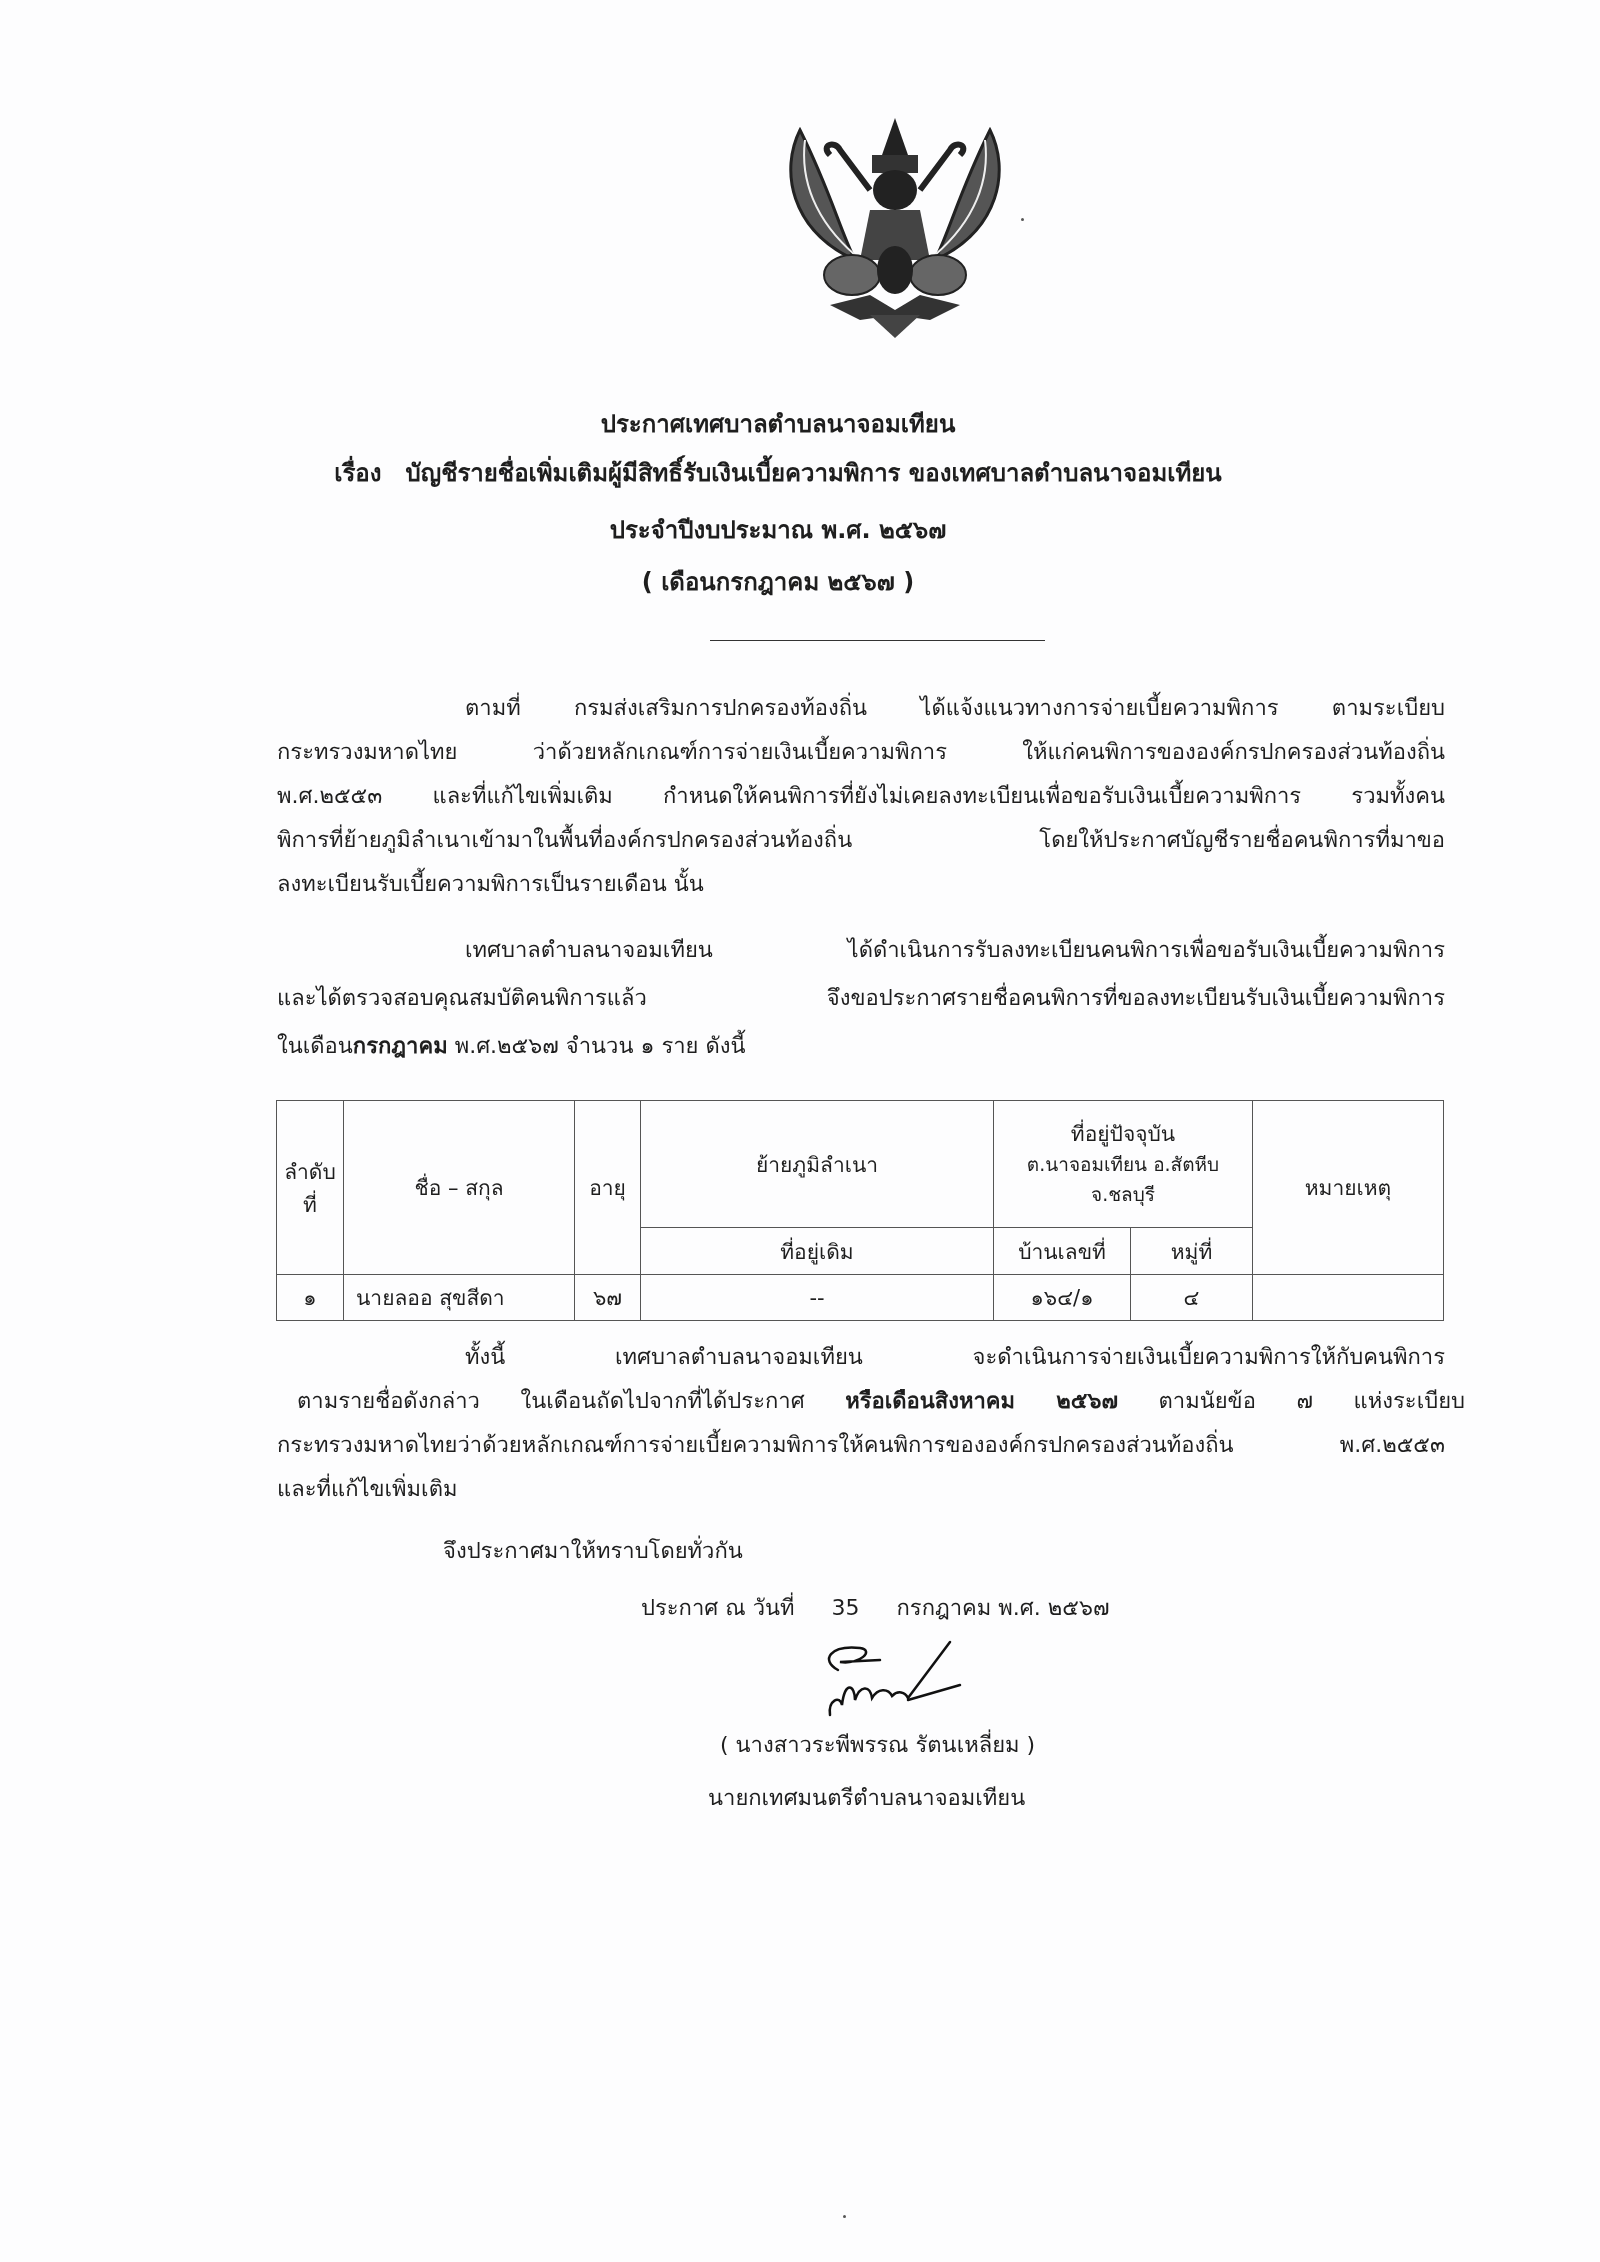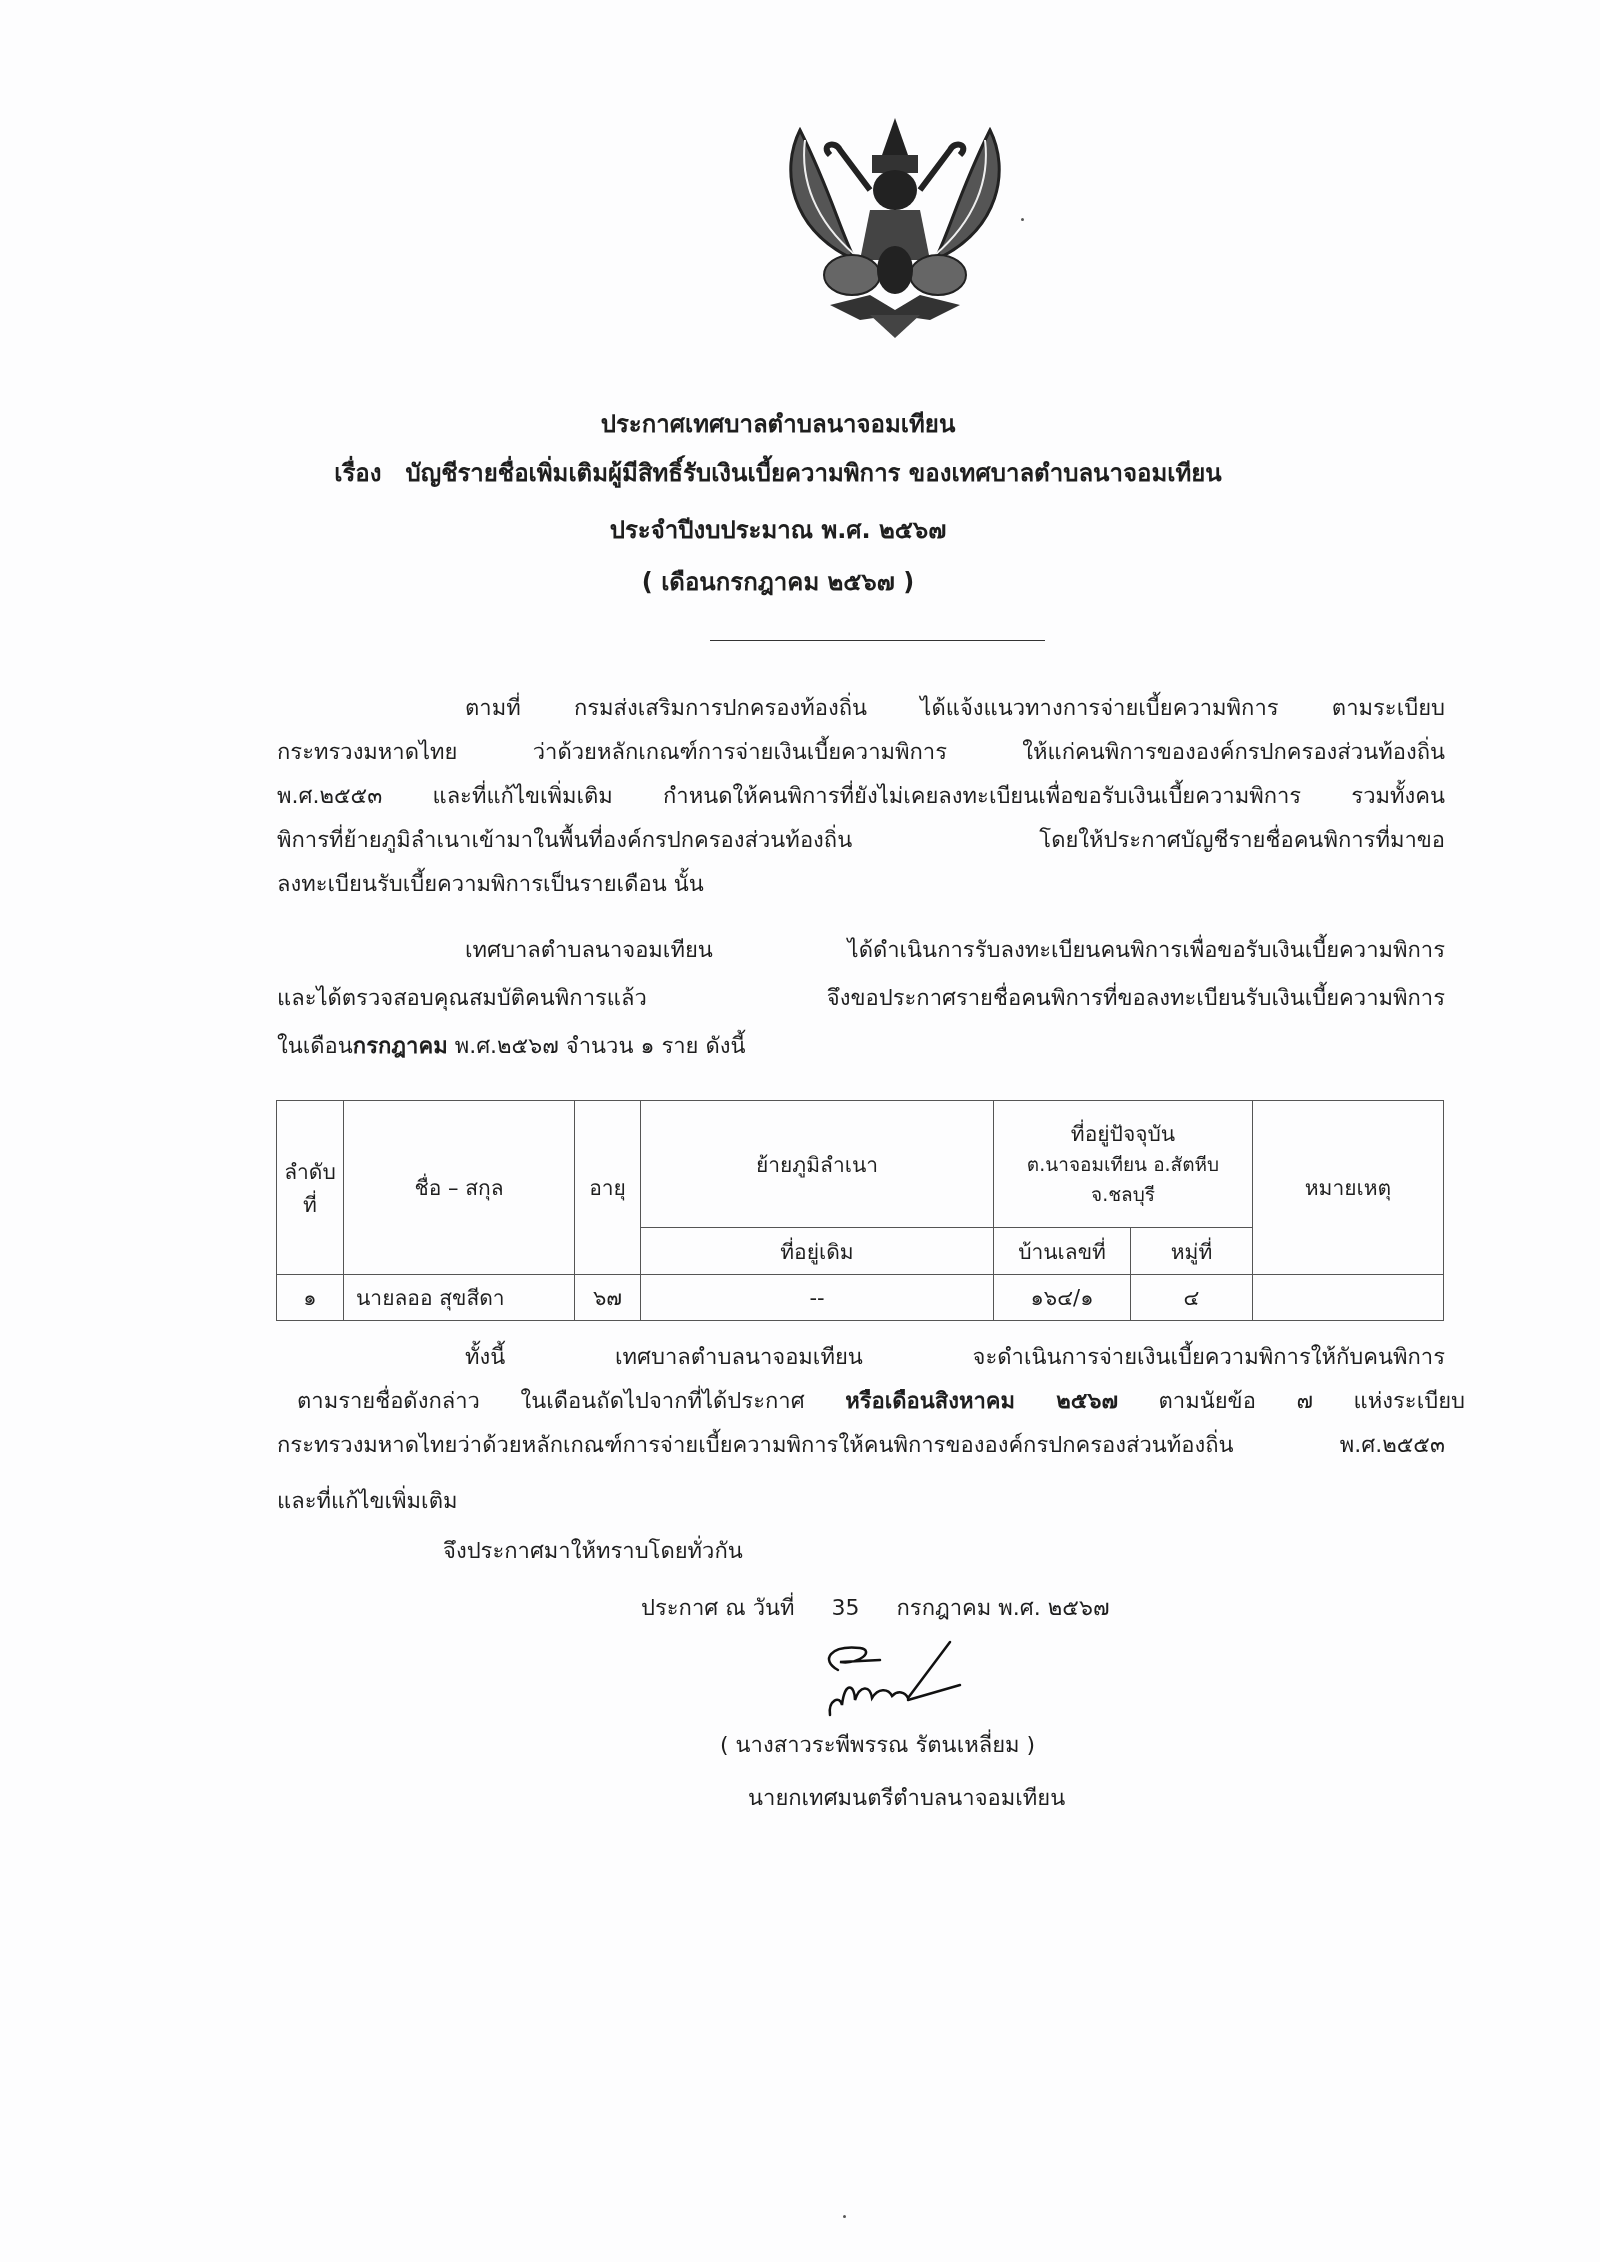--- a/index.html
+++ b/index.html
@@ -117,35 +117,35 @@
     <td></td>
   </tr>
 </tbody>
   </table>
 
 <div class="line indent" style="top:1342px;">ทั้งนี้ เทศบาลตำบลนาจอมเทียน จะดำเนินการจ่ายเงินเบี้ยความพิการให้กับคนพิการ</div>
 <div class="line" style="top:1386px;margin-left:20px;">
   <span>ตามรายชื่อดังกล่าว ในเดือนถัดไปจากที่ได้ประกาศ </span><b>หรือเดือนสิงหาคม ๒๕๖๗</b><span> ตามนัยข้อ ๗ แห่งระเบียบ</span>
 </div>
 <div class="line" style="top:1430px;">กระทรวงมหาดไทยว่าด้วยหลักเกณฑ์การจ่ายเบี้ยความพิการให้คนพิการขององค์กรปกครองส่วนท้องถิ่น พ.ศ.๒๕๕๓</div>
-<div class="line last" style="top:1474px;margin-top:12px;">และที่แก้ไขเพิ่มเติม</div>
+<div class="line last" style="top:1474px;">และที่แก้ไขเพิ่มเติม</div>
 
 <div class="sig-line" style="left:443px;top:1533px;">จึงประกาศมาให้ทราบโดยทั่วกัน</div>
 
 <div class="sig-line" style="left:641px;top:1590px;">
   <span>ประกาศ  ณ  วันที่</span>
   <span style="margin-left:30px;">35</span>
   <span style="margin-left:30px;">กรกฎาคม  พ.ศ. ๒๕๖๗</span>
 </div>
 
 <svg class="signature" viewBox="0 0 170 90">
   <g fill="none" stroke="#111" stroke-width="2.5" stroke-linecap="round">
     <path d="M38 30 C20 20, 30 5, 60 8 C75 10, 60 25, 40 22 L80 20"></path>
     <path d="M30 75 C28 60, 40 55, 42 65 C45 40, 55 45, 55 60 C60 45, 70 45, 72 58 C78 48, 88 48, 92 56 C98 50, 105 52, 108 58"></path>
     <path d="M108 58 L150 2"></path>
     <path d="M108 60 L160 45"></path>
   </g>
 </svg>
 
 <div class="sig-line" style="left:720px;top:1727px;">( นางสาวระพีพรรณ  รัตนเหลี่ยม )</div>
-<div class="sig-line" style="left:748px;top:1780px;">นายกเทศมนตรีตำบลนาจอมเทียน</div>
+<div class="sig-line" style="left:708px;top:1780px;">นายกเทศมนตรีตำบลนาจอมเทียน</div>
 
 <div class="dot" style="left:843px;top:2215px;"></div>
 
 </body></html>

